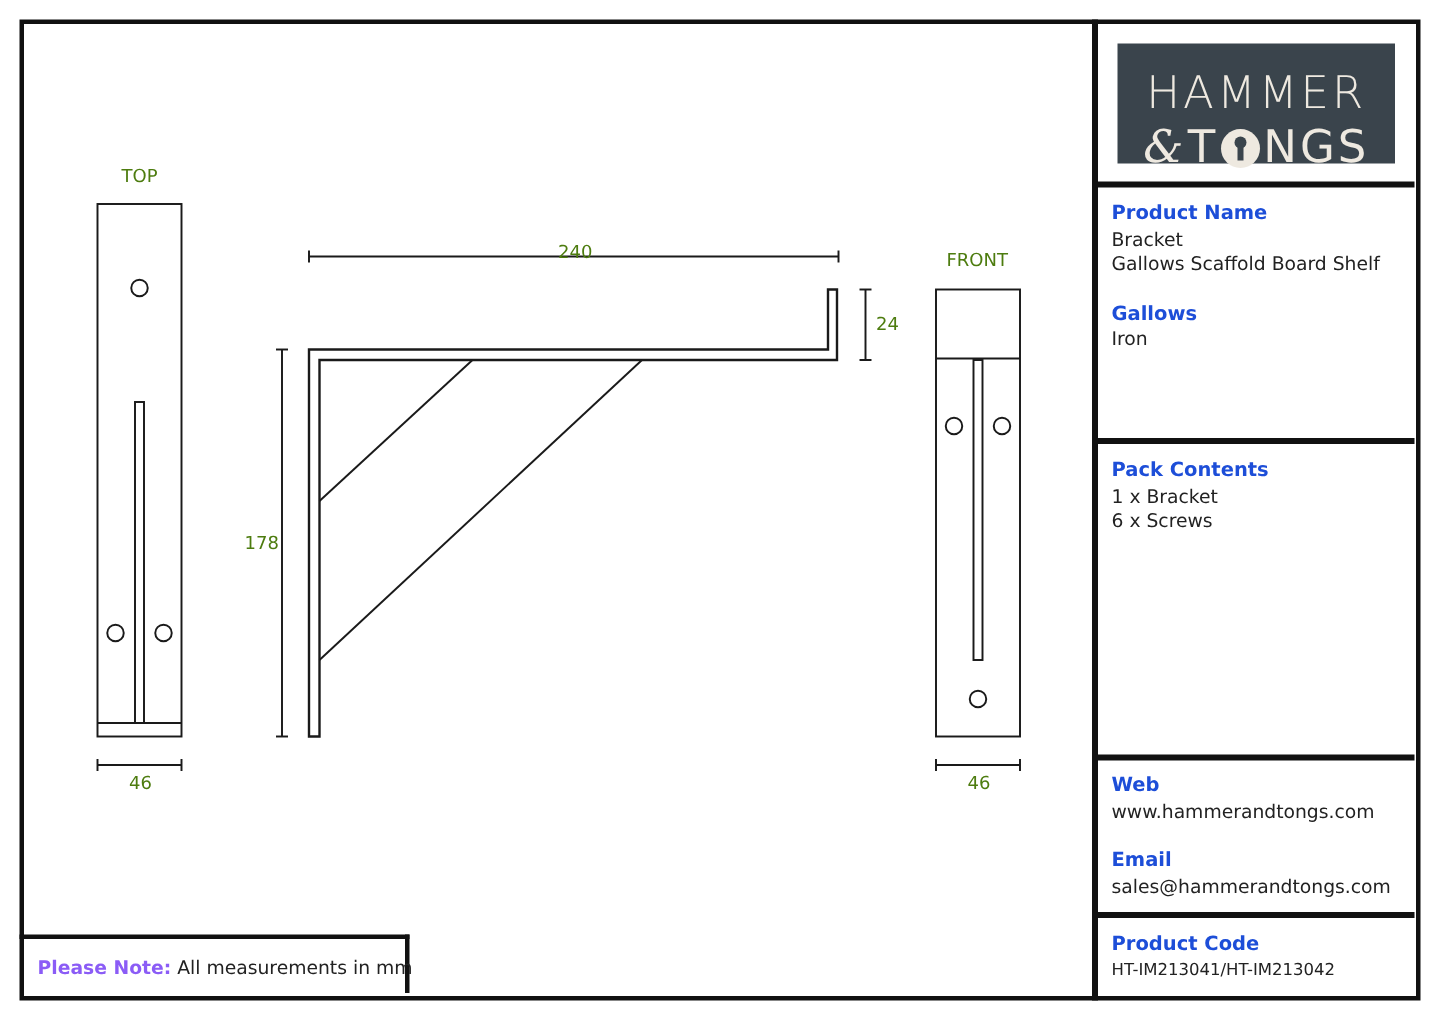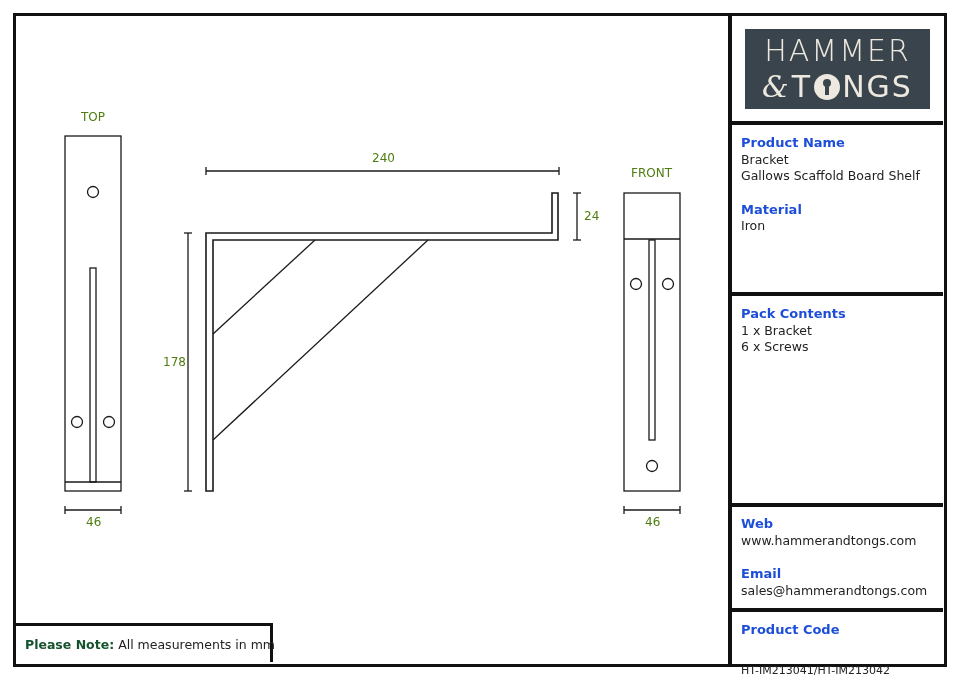--- a/index.html
+++ b/index.html
@@ -1,33 +1,33 @@
 <!DOCTYPE html>
 <html><head>
 <meta charset="utf-8">
 <style>
   html, body { margin:0; padding:0; background:#ffffff; }
   body { width:960px; height:679px; position:relative; overflow:hidden; font-family:"DejaVu Sans", sans-serif; color:#1a1a1a; }
   .frame { position:absolute; left:13px; top:13px; width:928px; height:648px; border:3px solid #111; }
   .vdiv { position:absolute; left:728px; top:13px; width:4px; height:654px; background:#111; }
   .hdiv { position:absolute; left:730px; width:213px; height:4px; background:#111; }
   .logo { position:absolute; left:745px; top:29px; width:185px; height:80px; background:#3a444c; color:#eee9e0; text-align:center; }
-  .logo .l1 { font-family:"DejaVu Sans", sans-serif; font-size:30px; letter-spacing:2px; line-height:36px; margin-top:4px; font-weight:300; }
+  .logo .l1 { font-family:"DejaVu Sans", sans-serif; font-size:30px; letter-spacing:2px; line-height:36px; margin-top:16px; font-weight:300; }
   .logo .l2 { font-family:"DejaVu Sans", sans-serif; font-size:30px; letter-spacing:2px; line-height:36px; display:flex; justify-content:center; align-items:center; gap:1px; }
   .logo .amp { font-family:"DejaVu Serif", serif; font-style:italic; font-size:30px; }
   .keyhole { display:inline-block; width:26px; height:26px; border-radius:50%; background:#eee9e0; position:relative; margin:0 1px; }
   .keyhole::before { content:""; position:absolute; left:9px; top:5px; width:8px; height:8px; border-radius:50%; background:#3a444c; }
   .keyhole::after { content:""; position:absolute; left:11px; top:10px; width:4px; height:11px; background:#3a444c; }
   .info { position:absolute; left:741px; font-size:12.5px; line-height:16.5px; color:#222; }
   .info .h { font-weight:bold; font-size:13px; color:#1d4ed8; }
   .info .gap { height:17px; }
-  .info .small { font-size:11px;margin-top:24px; }
+  .info .small { font-size:11px; }
   .note { position:absolute; left:13px; top:623px; width:260px; height:39px; border:3px solid #111; border-left:none; border-bottom:none; box-sizing:border-box; }
   .note-text { position:absolute; left:25px; top:637px; font-size:12.5px; color:#222; }
-  .note-text b { color:#14532d; }
+  .note-text b { color:#8b5cf6; }
   svg.draw { position:absolute; left:0; top:0; }
   .lbl { position:absolute; font-size:12px; color:#4d7c0f; }
 </style>
 </head>
 <body>
 
 <div class="frame"></div>
 <div class="vdiv"></div>
 <div class="hdiv" style="top:121px"></div>
 <div class="hdiv" style="top:292px"></div>
@@ -42,21 +42,21 @@
     <span class="keyhole"></span>
     <span>NGS</span>
   </div>
 </div>
 
 <div class="info" style="top:135px">
   <div class="h">Product Name</div>
   <div>Bracket</div>
   <div>Gallows Scaffold Board Shelf</div>
   <div class="gap"></div>
-  <div class="h">Material</div>
+  <div class="h">Gallows</div>
   <div>Iron</div>
 </div>
 
 <div class="info" style="top:306px">
   <div class="h">Pack Contents</div>
   <div>1 x Bracket</div>
   <div>6 x Screws</div>
 </div>
 
 <div class="info" style="top:516px">
@@ -118,17 +118,17 @@
     <circle cx="668" cy="284" r="5.5"></circle>
     <circle cx="652" cy="466" r="5.5"></circle>
     <line x1="624" y1="510" x2="680" y2="510"></line>
     <line x1="624" y1="506" x2="624" y2="514"></line>
     <line x1="680" y1="506" x2="680" y2="514"></line>
   </g>
 </svg>
 
 <div class="lbl" style="left:81px;top:110px">TOP</div>
 <div class="lbl" style="left:86px;top:515px">46</div>
-<div class="lbl" style="left:372px;top:151px">240</div>
+<div class="lbl" style="left:372px;top:161px">240</div>
 <div class="lbl" style="left:163px;top:355px">178</div>
 <div class="lbl" style="left:584px;top:209px">24</div>
 <div class="lbl" style="left:631px;top:166px">FRONT</div>
 <div class="lbl" style="left:645px;top:515px">46</div>
 
 </body></html>

